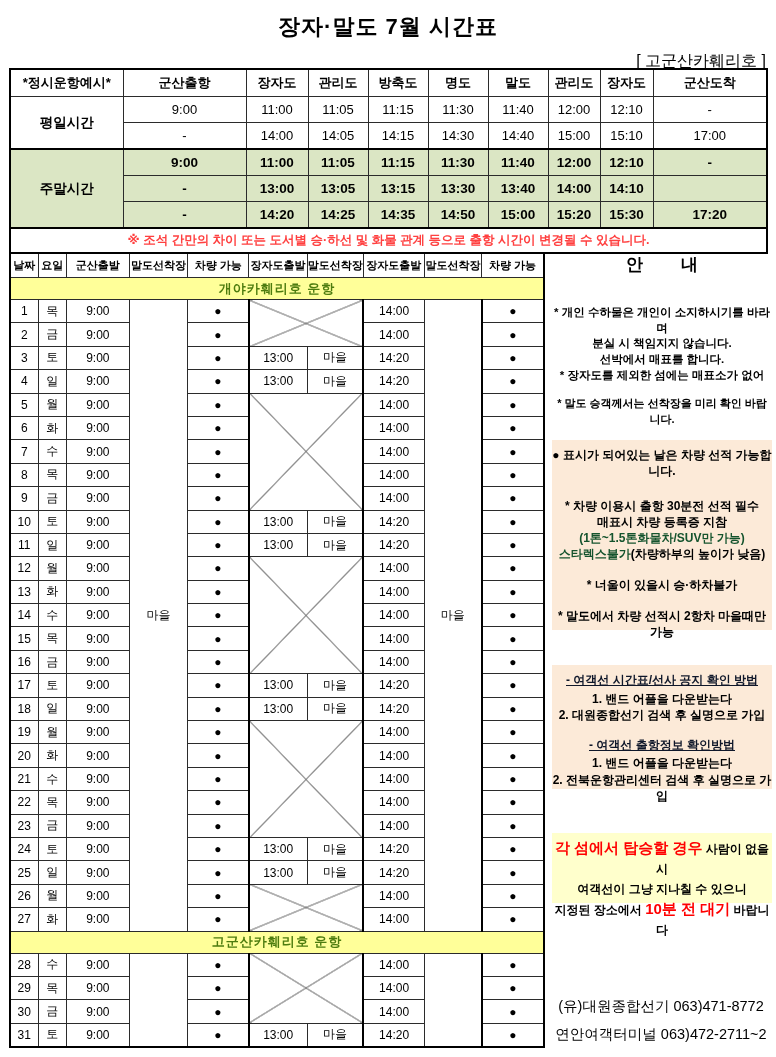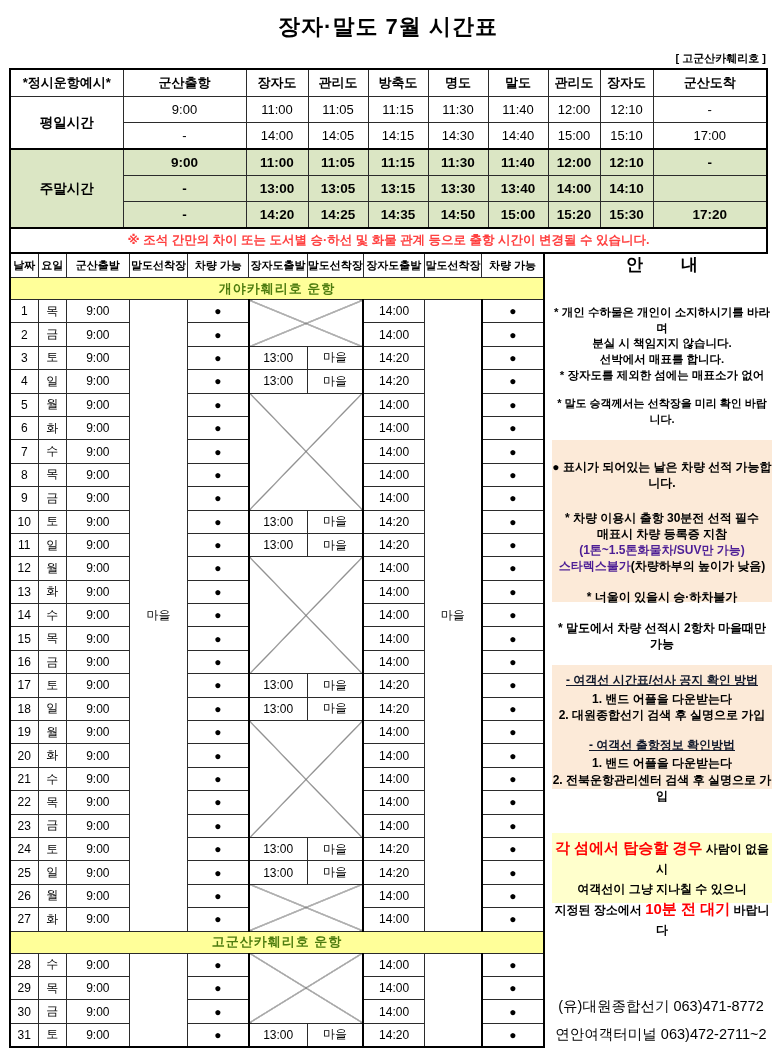--- a/index.html
+++ b/index.html
@@ -2,21 +2,21 @@
 <html><head>
 <meta charset="utf-8">
 <style>
   html,body{margin:0;padding:0;background:#ffffff;}
   #page{position:relative;width:776px;height:1057px;background:#ffffff;overflow:hidden;
         font-family:"Liberation Sans","DejaVu Sans",sans-serif;color:#000;}
 
   
   .title{position:absolute;top:12px;left:0;right:0;text-align:center;
          font-size:22px;font-weight:800;letter-spacing:1px;}
-  .vessel-tag{position:absolute;top:51px;right:10px;font-size:11px;font-weight:700;}
+  .vessel-tag{position:absolute;top:51px;right:10px;font-size:16px;font-weight:400;}
 
   
   table{border-collapse:collapse;table-layout:fixed;}
   td,th{padding:0;text-align:center;vertical-align:middle;overflow:hidden;white-space:nowrap;}
   .top{position:absolute;top:68px;left:9px;width:757px;border:2px solid #000;}
   .top th,.top td{border:1px solid #2b2b2b;height:25px;font-size:13px;font-weight:400;}
   .top tr.hdrrow th{font-weight:600;height:26px;}
   .top .rowlabel{font-weight:600;font-size:13.5px;}
   .top tr.we td,.top tr.we th{background:#dbe6c4;font-weight:700;font-size:13.5px;}
   .top tr.we0 td,.top tr.we0 th{border-top:2px solid #000;}
@@ -34,23 +34,23 @@
   .main td.xcell{background-image:
       linear-gradient(to top right,    transparent calc(50% - 0.8px), #6f6f6f calc(50% - 0.2px), #6f6f6f calc(50% + 0.2px), transparent calc(50% + 0.8px)),
       linear-gradient(to bottom right, transparent calc(50% - 0.8px), #6f6f6f calc(50% - 0.2px), #6f6f6f calc(50% + 0.2px), transparent calc(50% + 0.8px));}
 
   
   .panel-item{position:absolute;left:552px;width:220px;text-align:center;}
   .ntitle{top:253px;font-size:17px;font-weight:800;white-space:pre;}
   .note{font-size:11.5px;font-weight:600;line-height:15.5px;}
   .n1{top:305px;} .n2{top:352px;} .n3{top:396px;font-size:11px;}
   .peach{background:#fcead8;}
-  .box1{top:440px;height:162px;box-sizing:border-box;padding-top:19px;font-size:12px;font-weight:700;line-height:16px;}
+  .box1{top:440px;height:190px;box-sizing:border-box;padding-top:7px;font-size:12px;font-weight:700;line-height:16px;}
   .box1 .g1{margin-top:19px;} .box1 .g2{margin-top:15px;} .box1 .g3{margin-top:15px;}
-  .red{color:#4c1d95;}
+  .red{color:#14532d;}
   .box1 .mix .blk{font-weight:600;}
   .box2{top:665px;height:124px;box-sizing:border-box;padding-top:7px;font-size:12px;font-weight:700;line-height:16.5px;}
   .box2 .h{color:#0f172a;text-decoration:underline;margin-bottom:2px;}
   .box2 .h2{margin-top:13px;}
   .box3{top:833px;height:70px;background:#ffffcc;box-sizing:border-box;padding-top:5px;
         font-size:12px;font-weight:700;line-height:20px;}
   .box3 .big{color:#ff0000;font-size:15px;font-weight:800;}
   .contact{top:992px;left:546px;width:230px;font-size:14.5px;font-weight:500;line-height:28px;}
 </style>
 </head>

